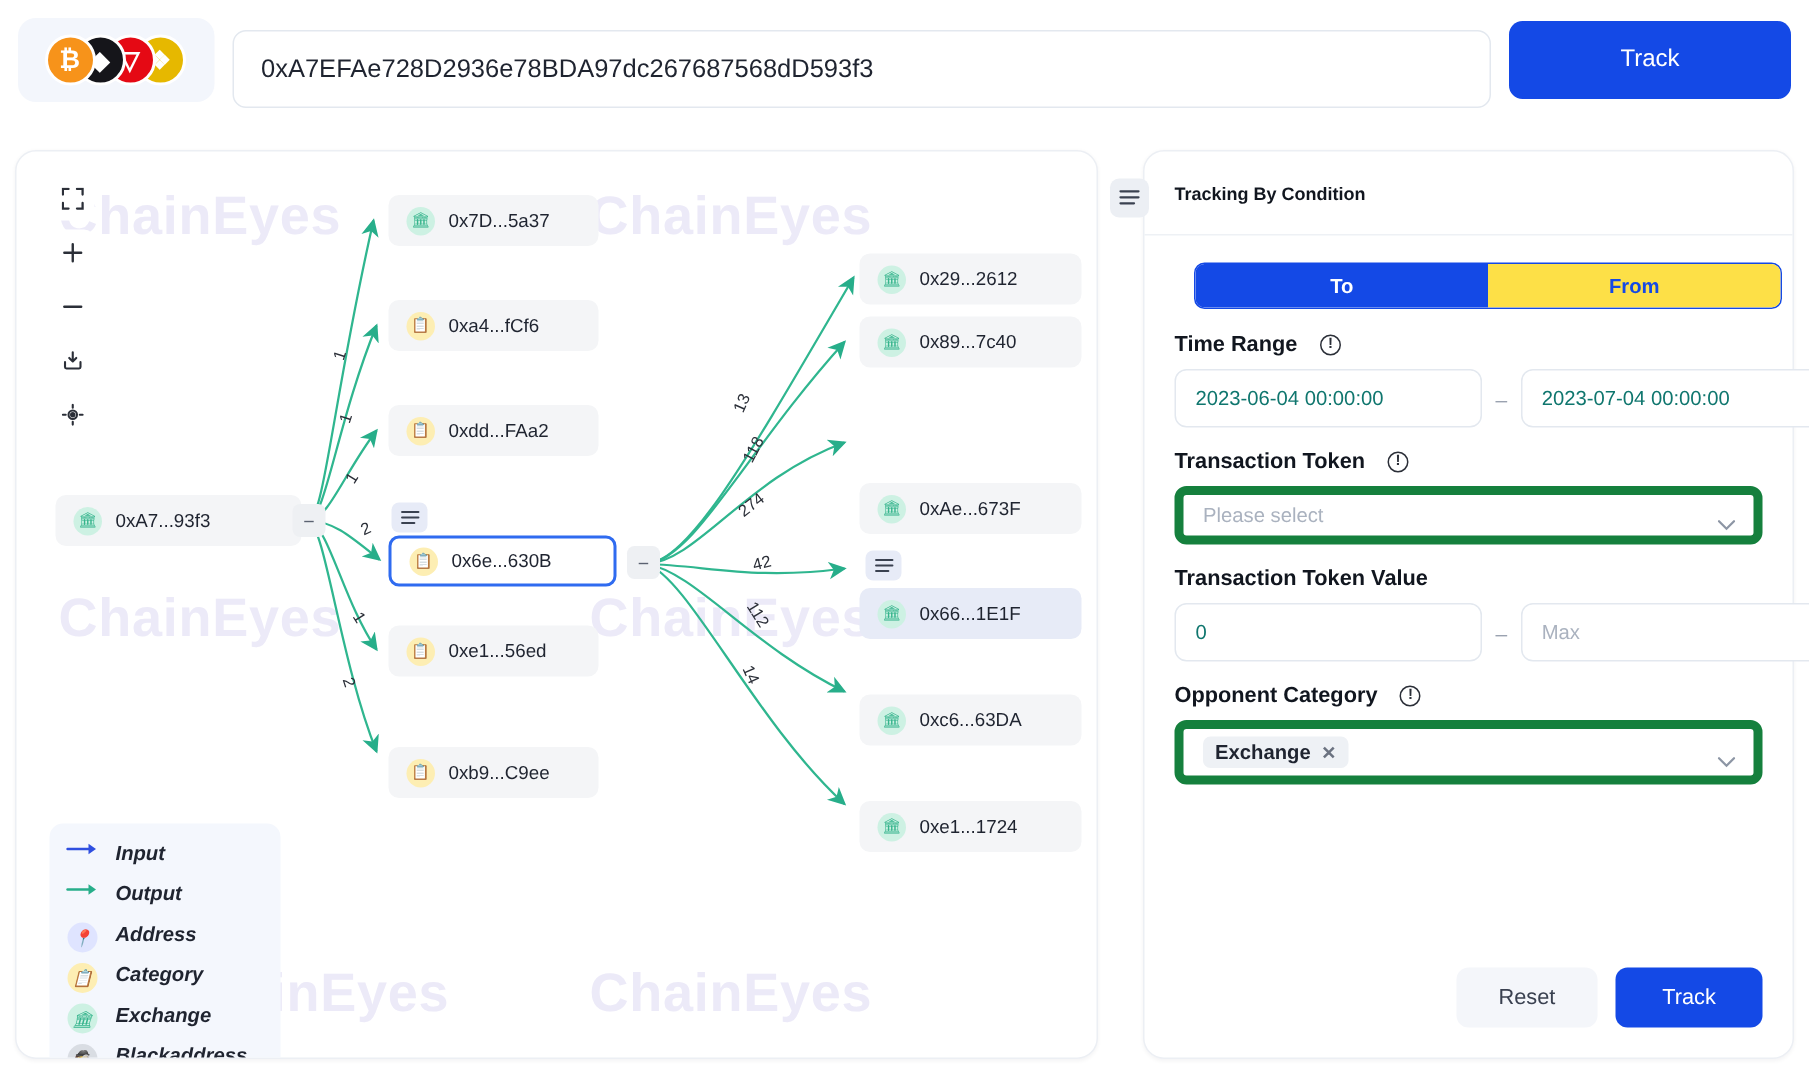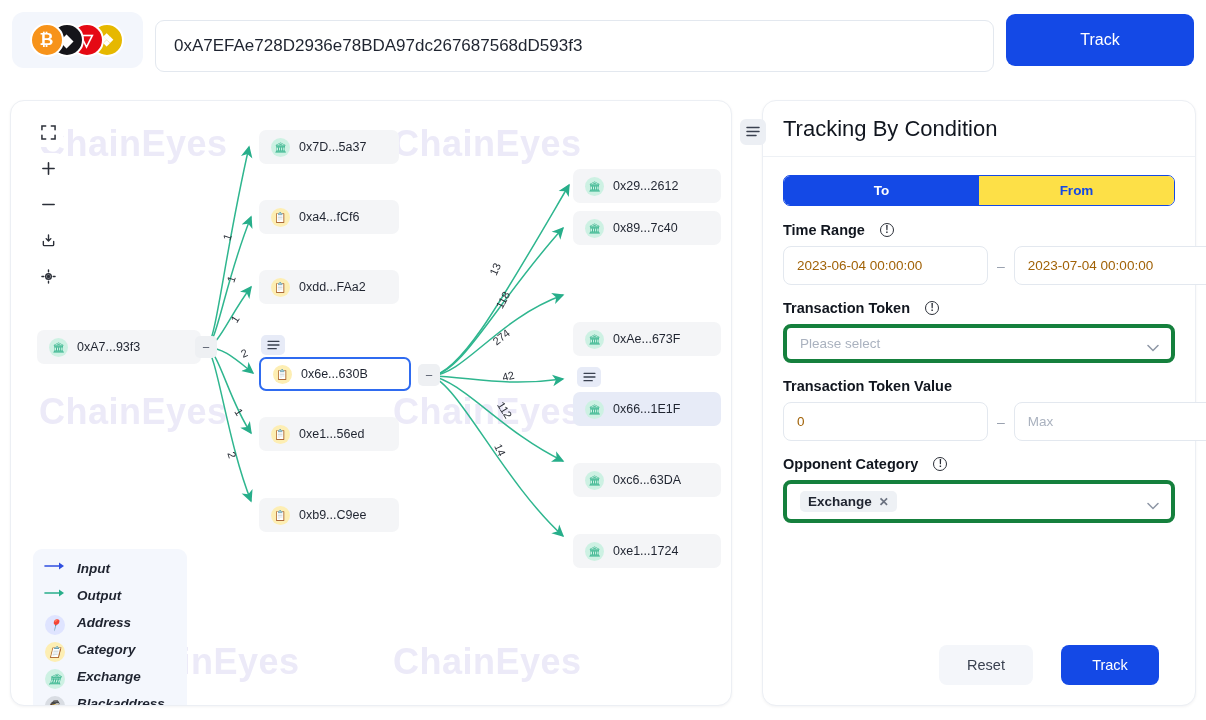--- a/index.html
+++ b/index.html
@@ -111,65 +111,65 @@
     border-radius:6px; background:#eceff4; display:flex; align-items:center;
     justify-content:center; z-index:8; cursor:pointer;
   }
   .panel {
     position:absolute; left:762px; top:100px; width:434px; height:606px;
     background:#fff; border:1px solid #eceff4; border-radius:14px;
     box-shadow: 0 1px 3px rgba(16,24,40,.05);
   }
   .panel-title {
     height:56px; display:flex; align-items:center; padding:0 20px;
-    font-size:22px; font-weight:normal; color:#11161f;
+    font-size:12px; font-weight:bold; color:#11161f;
     border-bottom:1px solid #eef1f5;
   }
   .panel-body { padding:18px 20px 0 20px; }
 
   .seg {
     display:flex; width:100%; height:31px; border-radius:7px;
-    border:1px solid #1449e6; overflow:hidden; margin-bottom:16px;
+    border:1px solid #1449e6; overflow:hidden; margin-bottom:16px;margin-left:13px;
   }
   .seg > div {
     flex:1; display:flex; align-items:center; justify-content:center;
     font-size:13.5px; font-weight:bold; cursor:pointer;
   }
   .seg .on { background:#1449e6; color:#fff; }
   .seg .off { background:#fde047; color:#1449e6; }
 
   .field-label {
     display:flex; align-items:center; gap:15px;
     font-size:14.5px; font-weight:bold; color:#11161f; margin-bottom:8px;
   }
   .info-i {
     width:14px; height:14px; border-radius:50%; border:1.3px solid #2b2f38;
     font-size:10px; line-height:11px; text-align:center; color:#2b2f38; font-weight:bold;
   }
   .row2 { display:flex; align-items:center; gap:9px; margin-bottom:15px; }
   .tf {
     flex:1; height:39px; border:1px solid #e3e8ef; border-radius:8px;
-    background:#fff; padding:0 13px; font-size:13.5px; color:#a16207;
+    background:#fff; padding:0 13px; font-size:13.5px; color:#0f766e;
     font-family:"Liberation Sans", sans-serif; outline:none;
   }
   .tf::placeholder { color:#aab2bf; }
   .dash { color:#9aa2b0; font-size:14px; }
   .sel {
-    position:relative; width:100%; height:39px; border:4px solid #15803d;
+    position:relative; width:100%; height:39px; border:6px solid #15803d;
     border-radius:8px; background:#fff; display:flex; align-items:center;
     padding:0 13px; font-size:13.5px; color:#aab2bf; margin-bottom:15px; cursor:pointer;
   }
   .sel .chev { position:absolute; right:12px; top:12px; color:#8d96a5; }
   .tag {
     display:inline-flex; align-items:center; gap:7px; background:#eef1f5;
     border-radius:5px; padding:3px 8px; font-size:13.5px; color:#1f2430; font-weight:bold;
   }
   .tag .x { color:#6b7280; font-size:12px; cursor:pointer; }
   .panel-actions {
-    position:absolute; right:36px; bottom:20px; display:flex; gap:28px; align-items:center;
+    position:absolute; right:20px; bottom:20px; display:flex; gap:12px; align-items:center;
   }
   .btn-reset {
     width:94px; height:40px; border:none; border-radius:8px; background:#f4f6fa;
     color:#3a4150; font-size:14.5px; cursor:pointer; font-family:"Liberation Sans", sans-serif;
   }
   .btn-track {
     width:98px; height:40px; border:none; border-radius:8px; background:#1449e6;
     color:#fff; font-size:14.5px; cursor:pointer; font-family:"Liberation Sans", sans-serif;
   }
 </style>

